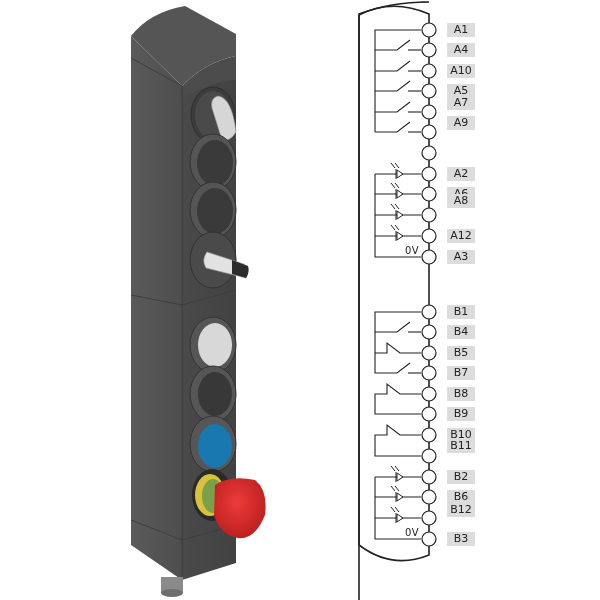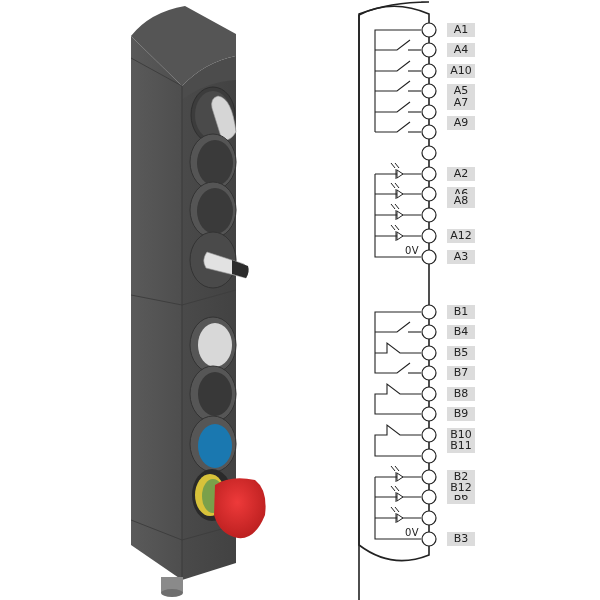--- a/index.html
+++ b/index.html
@@ -230,15 +230,15 @@
   <span class="lbl" style="top:305px">B1</span>
   <span class="lbl" style="top:325px">B4</span>
   <span class="lbl" style="top:346px">B5</span>
   <span class="lbl" style="top:366px">B7</span>
   <span class="lbl" style="top:387px">B8</span>
   <span class="lbl" style="top:407px">B9</span>
   <span class="lbl" style="top:428px">B10</span>
   <span class="lbl" style="top:439px">B11</span>
   <span class="lbl" style="top:470px">B2</span>
   <span class="lbl" style="top:490px">B6</span>
-  <span class="lbl" style="top:481px">B12</span>
+  <span class="lbl" style="top:503px">B12</span>
   <span class="lbl" style="top:532px">B3</span>
 </div>
 
 </body></html>

